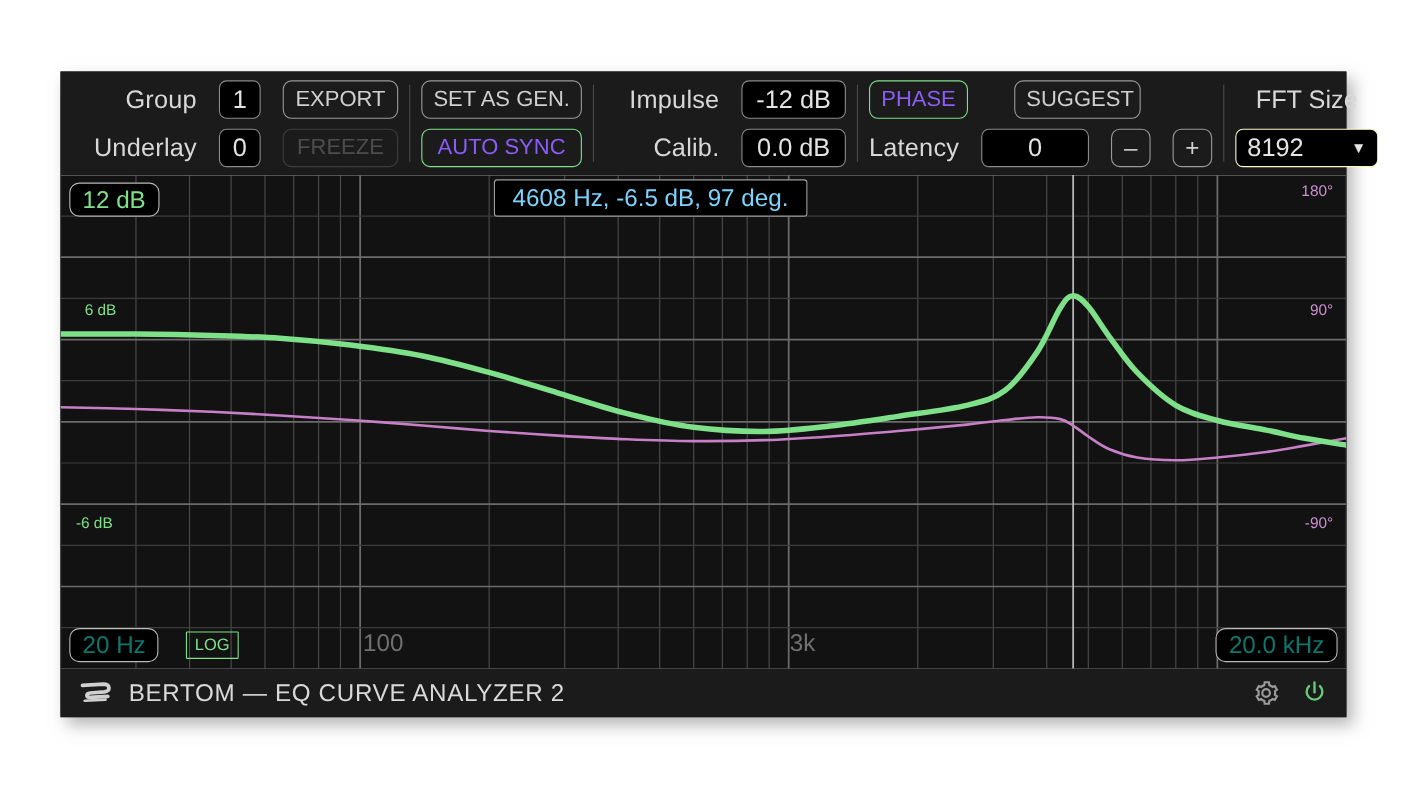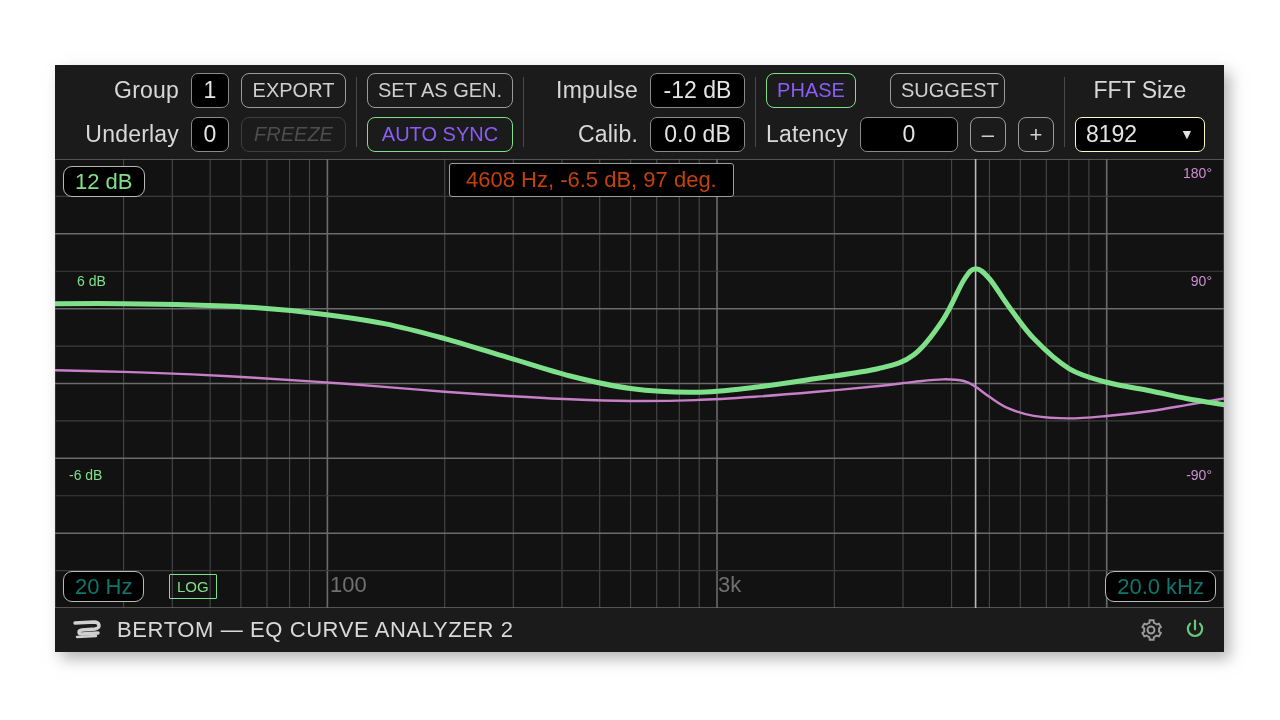--- a/index.html
+++ b/index.html
@@ -11,21 +11,21 @@
     box-shadow:6px 7px 14px rgba(120,120,120,.55);
     display:flex;flex-direction:column;
   }
 
   
   .toolbar{
     height:94px;background:#1b1b1b;position:relative;flex:0 0 94px;
     display:flex;align-items:stretch;
   }
   .tb-col{display:flex;flex-direction:column;justify-content:center;gap:7px;}
-  .tb-row{display:flex;align-items:center;gap:12px;height:37px;}
+  .tb-row{display:flex;align-items:center;gap:20px;height:37px;}
   .sep{width:1px;background:#4a4a4a;margin:12px 10px;flex:0 0 1px;}
 
   .lbl{color:#d8d8d8;font-size:23px;letter-spacing:.2px;white-space:nowrap;}
   .lbl.right{text-align:right;}
 
   .field{
     background:#000;border:1px solid #8a8a8a;border-radius:7px;
     color:#e4e4e4;font-size:23px;height:35px;line-height:33px;
     text-align:center;box-sizing:border-box;padding:0 8px;white-space:nowrap;
   }
@@ -58,21 +58,21 @@
     font-size:22px;height:31px;line-height:29px;padding:0 11px;
     box-sizing:border-box;white-space:nowrap;color:#0f766e;
   }
   .tag.grn{color:#7fe08a;}
   .tag.logtag{
     border-color:#7fe08a;color:#7fe08a;font-size:15px;height:25px;line-height:23px;
     padding:0 7px;border-radius:1px;background:transparent;
   }
   .readout{
     background:#000;border:1px solid #9e9e9e;border-radius:3px;
-    color:#c2410c;font-size:22px;height:34px;line-height:32px;
+    color:#7dd3fc;font-size:22px;height:34px;line-height:32px;
     padding:0 16px;box-sizing:border-box;white-space:nowrap;
   }
   .axlabel{font-size:14px;white-space:nowrap;}
   .ax-db{color:#7fe08a;}
   .ax-ph{color:#cc8fd0;}
   .ax-hz{color:#707070;font-size:22px;}
 
   
   .footer{
     flex:0 0 44px;height:44px;background:#1b1b1b;
@@ -91,21 +91,21 @@
 
     <div class="tb-col" style="padding-left:20px;">
       <div class="tb-row">
         <div class="lbl right" style="width:104px;">Group</div>
         <div class="field" style="width:38px;">1</div>
         <div class="btn" style="width:105px;">EXPORT</div>
       </div>
       <div class="tb-row">
         <div class="lbl right" style="width:104px;">Underlay</div>
         <div class="field" style="width:38px;">0</div>
-        <div class="btn dim" style="width:105px;font-style:italic;">FREEZE</div>
+        <div class="btn dim" style="width:105px;">FREEZE</div>
       </div>
     </div>
 
     <div class="sep"></div>
 
     <div class="tb-col">
       <div class="tb-row">
         <div class="btn" style="width:146px;">SET AS GEN.</div>
       </div>
       <div class="tb-row">

